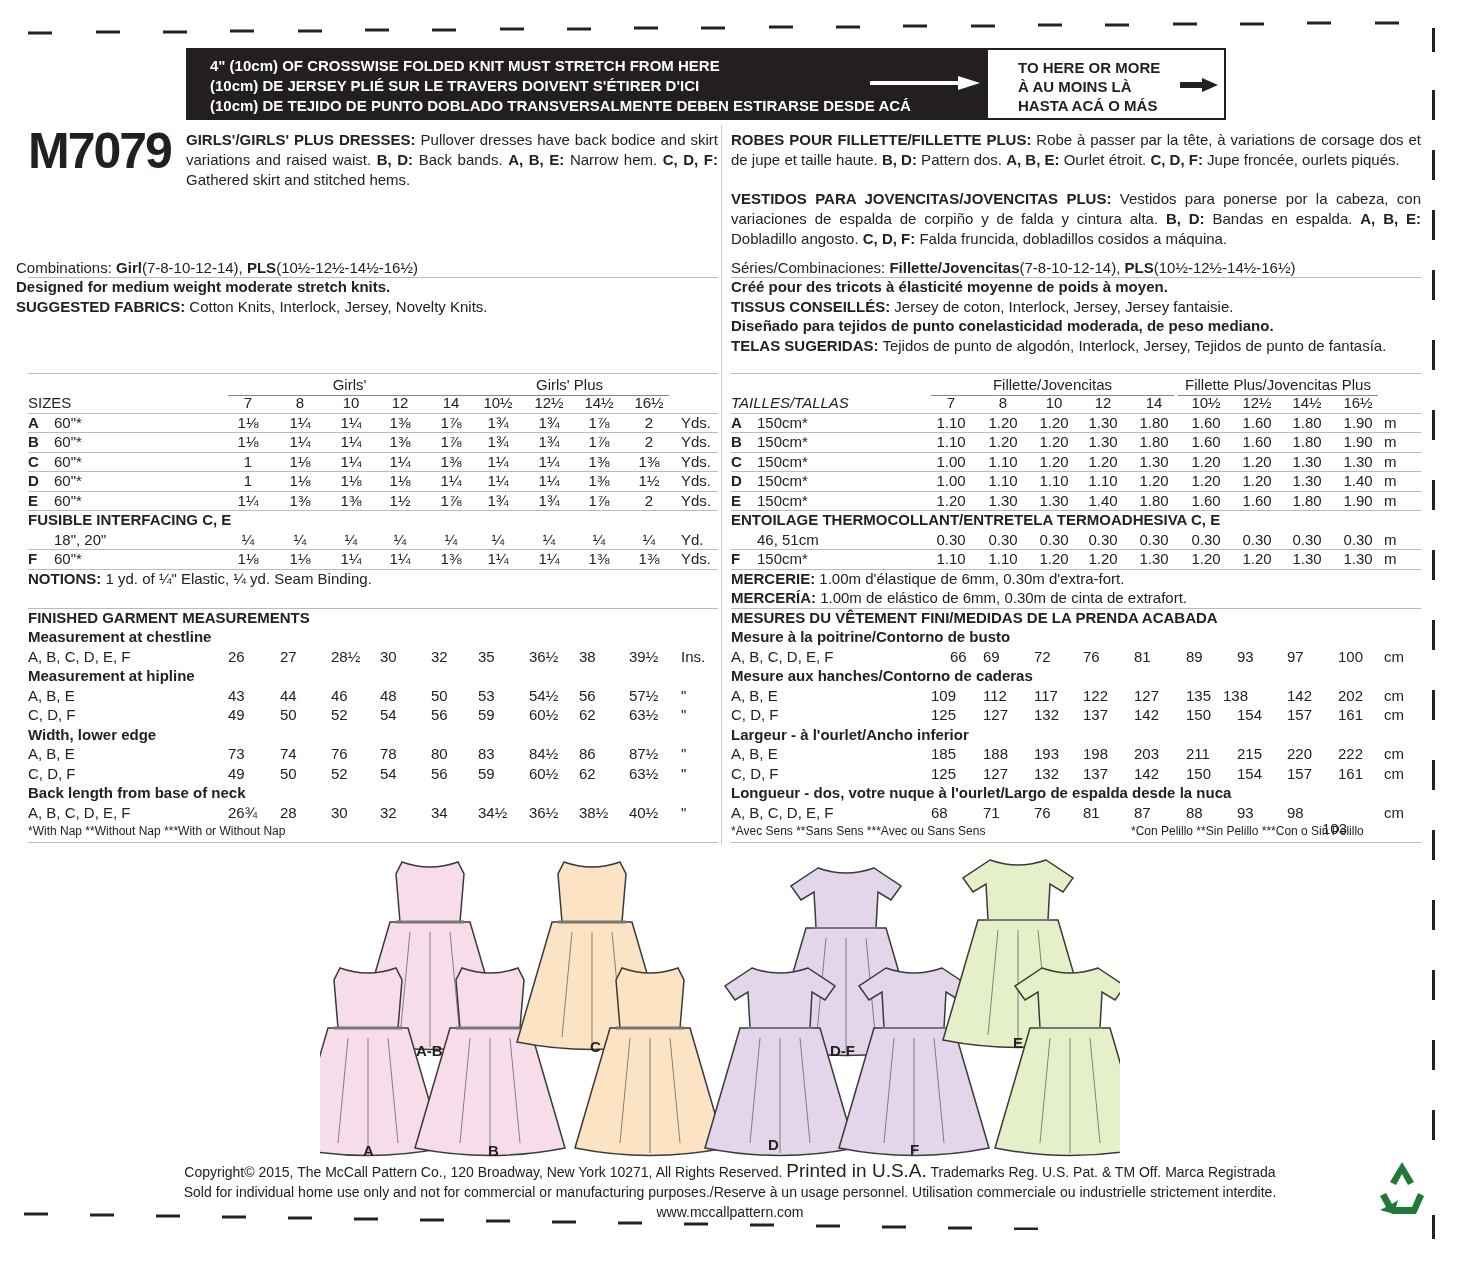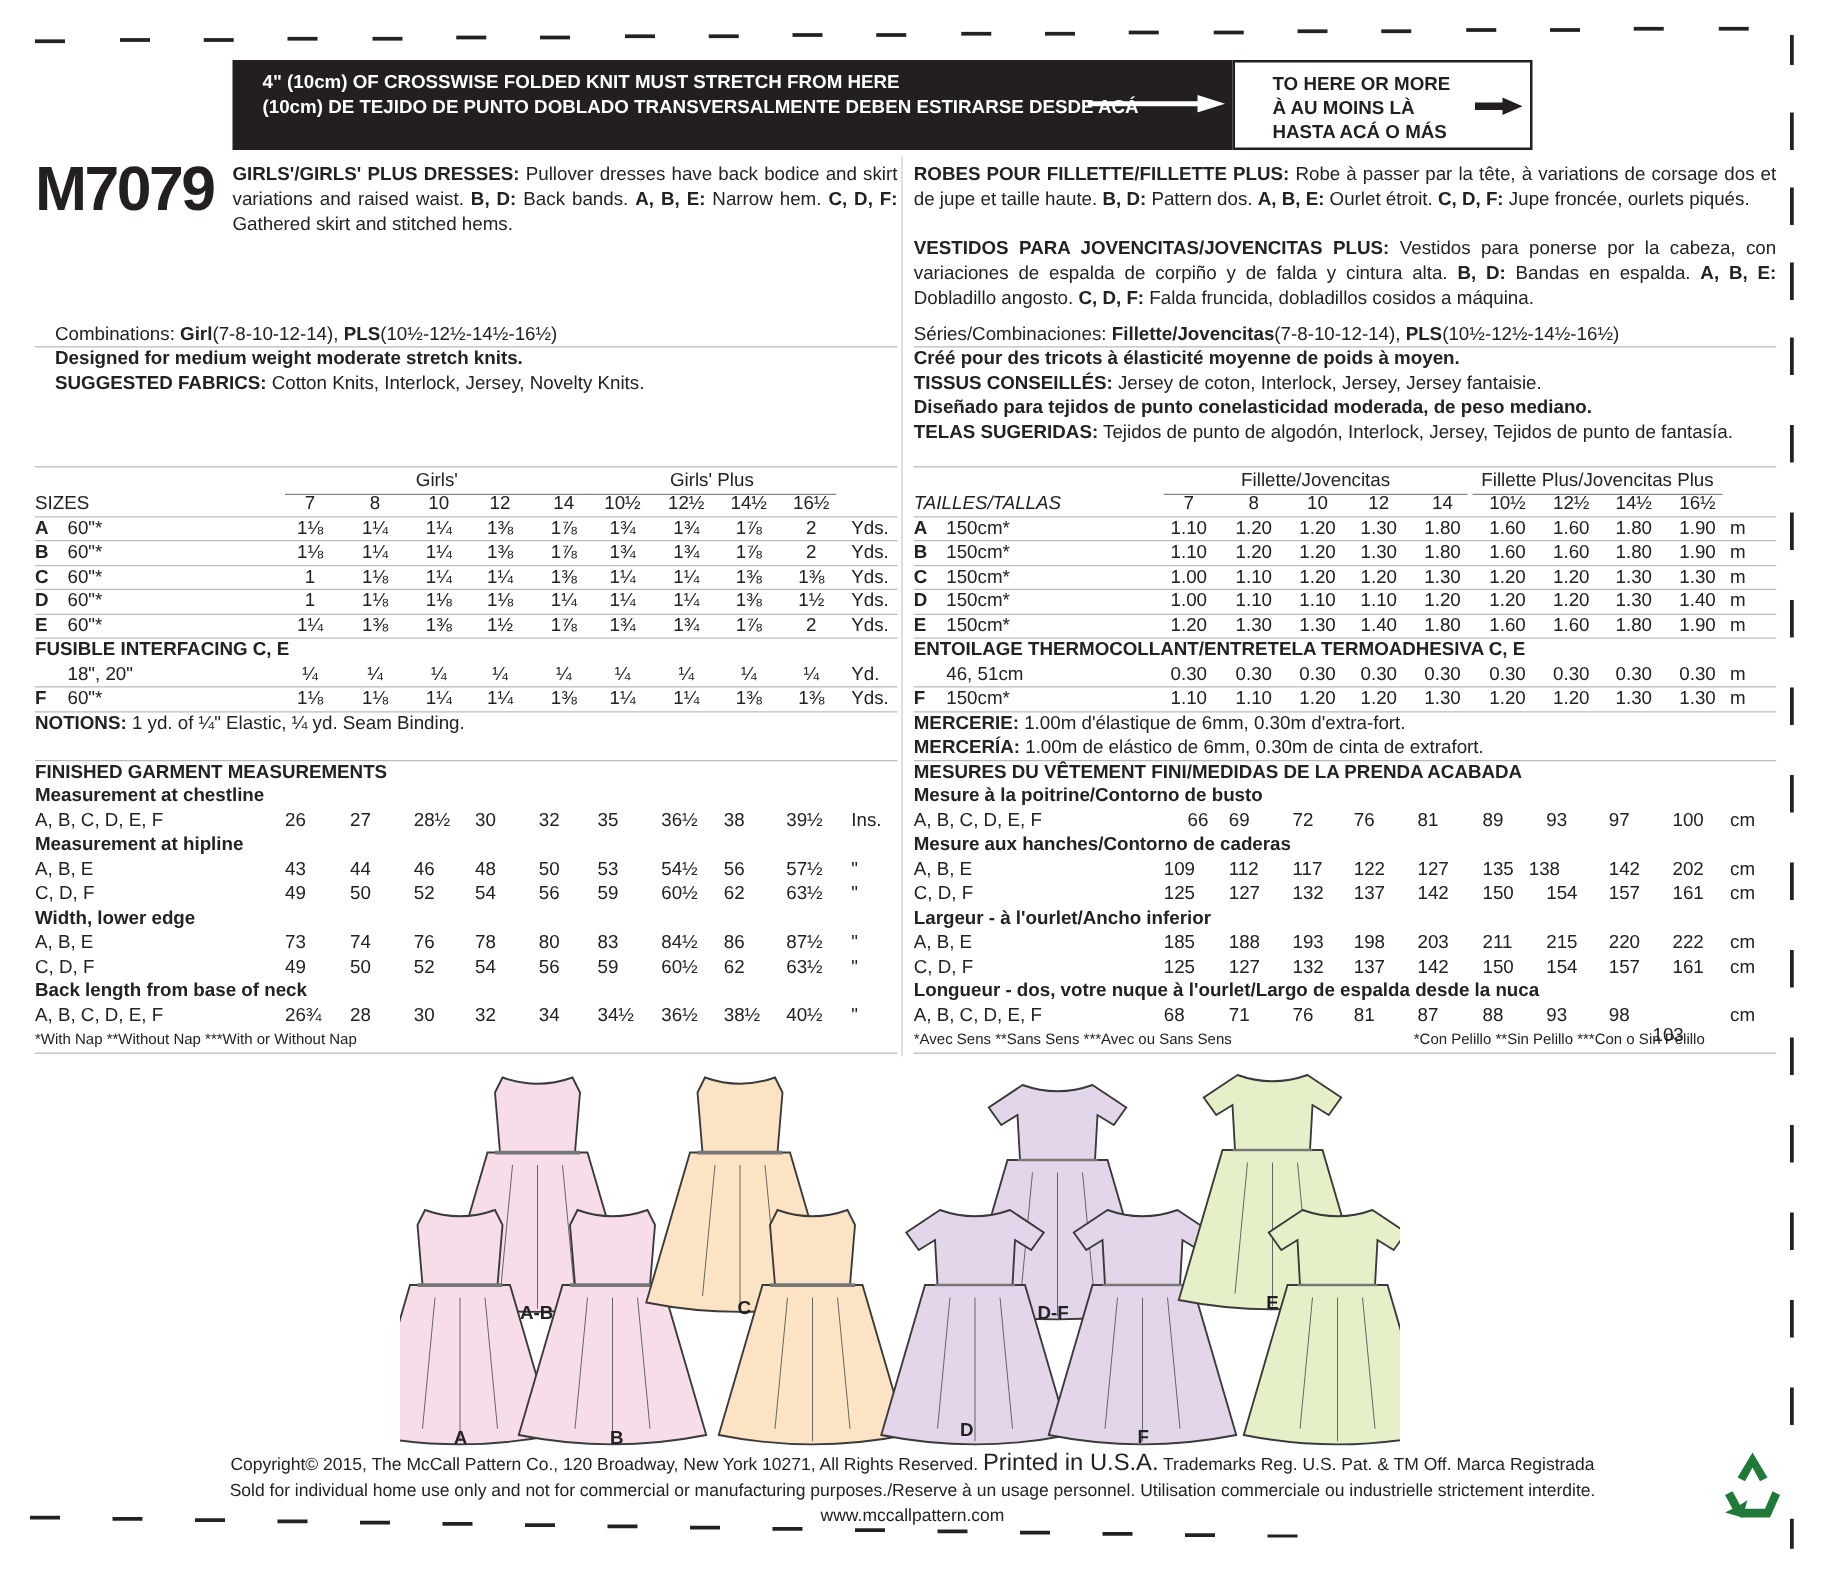--- a/index.html
+++ b/index.html
@@ -8,21 +8,21 @@
   .dash-top{left:28px;top:20px;width:1400px;height:16px;}
   .dash-bot{left:24px;top:1200px;width:1400px;height:30px;}
   .vdash{position:absolute;width:3px;background:#222;}
   .banner{left:186px;top:48px;width:800px;height:72px;background:#231f20;color:#fff;font-weight:bold;font-size:15px;line-height:20px;padding:8px 0 0 24px;box-sizing:border-box;}
   .banner-arrow{left:870px;top:76px;width:110px;height:14px;}
   .banner-box{left:986px;top:48px;width:240px;height:72px;border:2px solid #231f20;box-sizing:border-box;font-weight:bold;font-size:15px;line-height:19px;padding:8px 0 0 30px;color:#231f20;}
   .banner-box-arrow{left:1180px;top:78px;width:38px;height:14px;}
   .code{left:28px;top:122px;font-size:50px;font-weight:bold;letter-spacing:-2px;color:#231f20;}
   .desc{font-size:15px;line-height:20px;text-align:justify;}
   .b{font-weight:bold;}
-  .col-left{left:44px;width:690px;}
+  .col-left{left:16px;width:690px;}
   .col-right{left:731px;width:690px;}
   .rule{position:absolute;height:1px;background:#bbb;}
   .vline{left:721px;top:125px;width:1px;height:720px;background:#ccc;}
   .row{position:absolute;font-size:15px;height:19.5px;line-height:19.5px;white-space:nowrap;}
   .cell{position:absolute;top:0;}
   .small{font-size:12px;}
   .illus{left:320px;top:850px;width:800px;height:310px;}
   .footer{font-size:14px;text-align:center;width:1300px;left:80px;}
   .recycle{left:1372px;top:1160px;width:60px;height:56px;}
 </style>
@@ -88,20 +88,21 @@
 <div class="vdash" style="left:1432px;top:760px;height:30px;"></div>
 <div class="vdash" style="left:1432px;top:830px;height:30px;"></div>
 <div class="vdash" style="left:1432px;top:900px;height:30px;"></div>
 <div class="vdash" style="left:1432px;top:970px;height:30px;"></div>
 <div class="vdash" style="left:1432px;top:1040px;height:30px;"></div>
 <div class="vdash" style="left:1432px;top:1110px;height:30px;"></div>
 <div class="vdash" style="left:1432px;top:1215px;height:24px;"></div>
 
 <div class="abs banner">
   <div>4" (10cm) OF CROSSWISE FOLDED KNIT MUST STRETCH FROM HERE</div>
+  <div>(10cm) DE JERSEY PLIÉ SUR LE TRAVERS DOIVENT S'ÉTIRER D'ICI</div>
   <div>(10cm) DE TEJIDO DE PUNTO DOBLADO TRANSVERSALMENTE DEBEN ESTIRARSE DESDE ACÁ</div>
 </div>
 <svg class="abs banner-arrow" viewBox="0 0 110 14">
   <rect x="0" y="5" width="92" height="4" fill="#fff"></rect>
     <polygon points="88,0 110,7 88,14" fill="#fff"></polygon>
 </svg>
 <div class="abs banner-box">
   <div>TO HERE OR MORE</div>
   <div>À AU MOINS LÀ</div>
   <div>HASTA ACÁ O MÁS</div>

